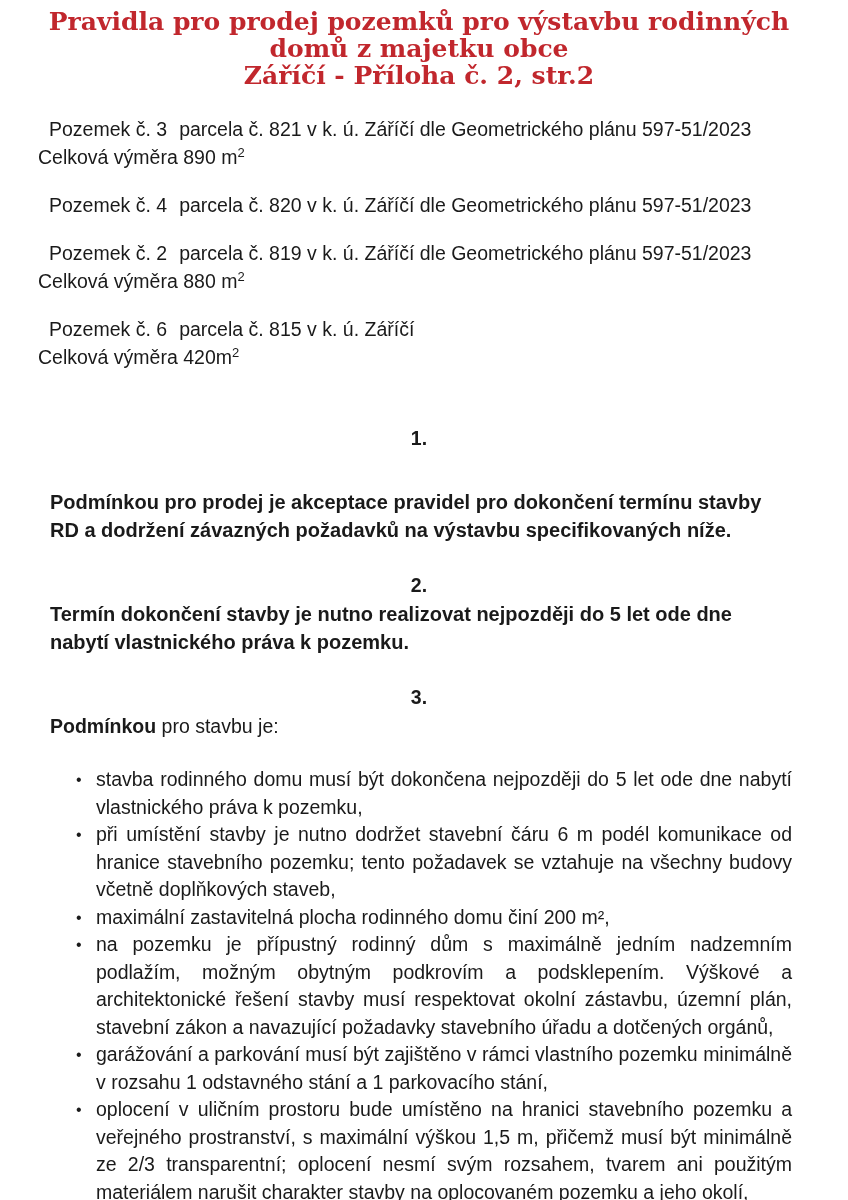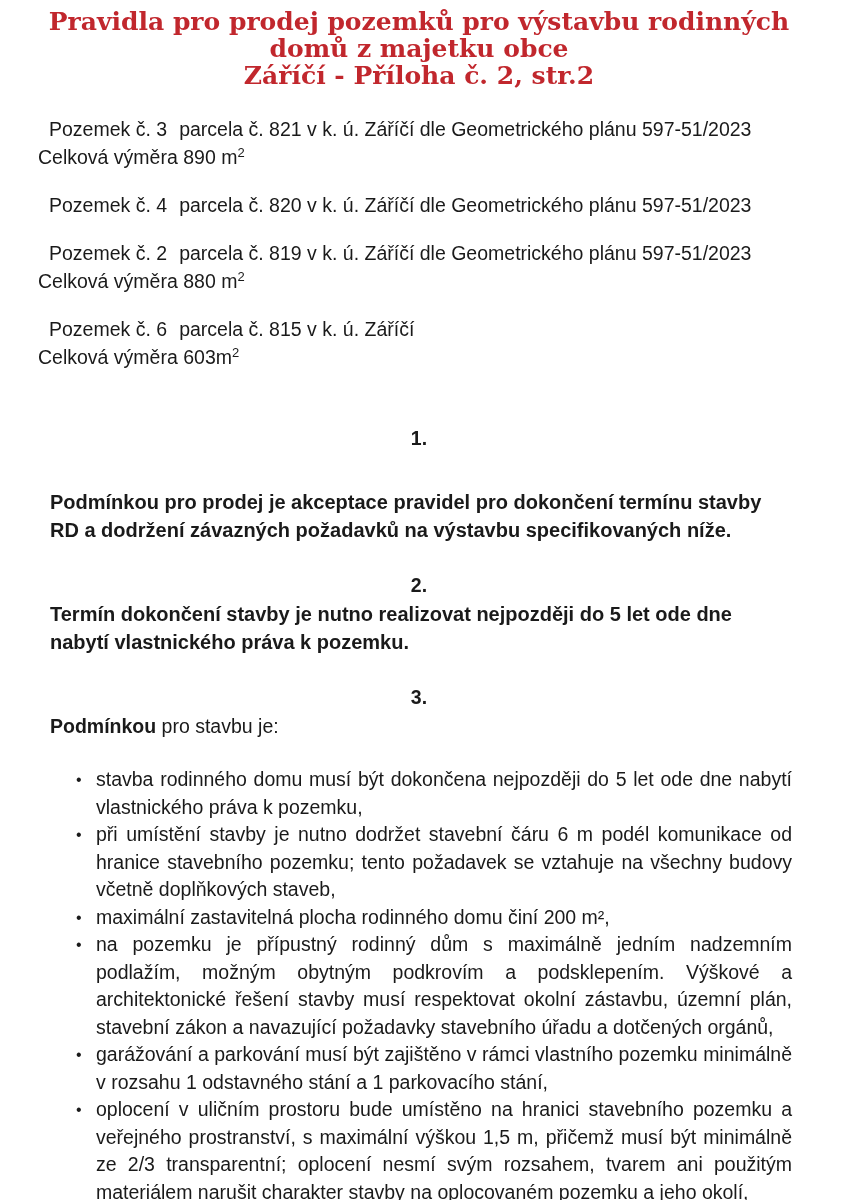--- a/index.html
+++ b/index.html
@@ -100,21 +100,21 @@
     <div><span class="plot-label">Pozemek č. 4</span><span class="plot-detail">parcela č. 820 v k. ú. Záříčí dle Geometrického plánu 597-51/2023</span></div>
   </div>
 
   <div class="plot-block">
     <div><span class="plot-label">Pozemek č. 2</span><span class="plot-detail">parcela č. 819 v k. ú. Záříčí dle Geometrického plánu 597-51/2023</span></div>
     <div><span>Celková výměra 880 m</span><span class="sup">2</span></div>
   </div>
 
   <div class="plot-block">
     <div><span class="plot-label">Pozemek č. 6</span><span class="plot-detail">parcela č. 815 v k. ú. Záříčí</span></div>
-    <div><span>Celková výměra 603m</span><span class="sup">2</span></div>
+    <div><span>Celková výměra 420m</span><span class="sup">2</span></div>
   </div>
 
   <div class="spacer-1"></div>
 
   <div class="section-number gap-big">1.</div>
   <div class="section-par">Podmínkou pro prodej je akceptace pravidel pro dokončení termínu stavby RD a dodržení závazných požadavků na výstavbu specifikovaných níže.</div>
 
   <div class="section-number gap-small">2.</div>
   <div class="section-par">Termín dokončení stavby je nutno realizovat nejpozději do 5 let ode dne nabytí vlastnického práva k pozemku.</div>
 

